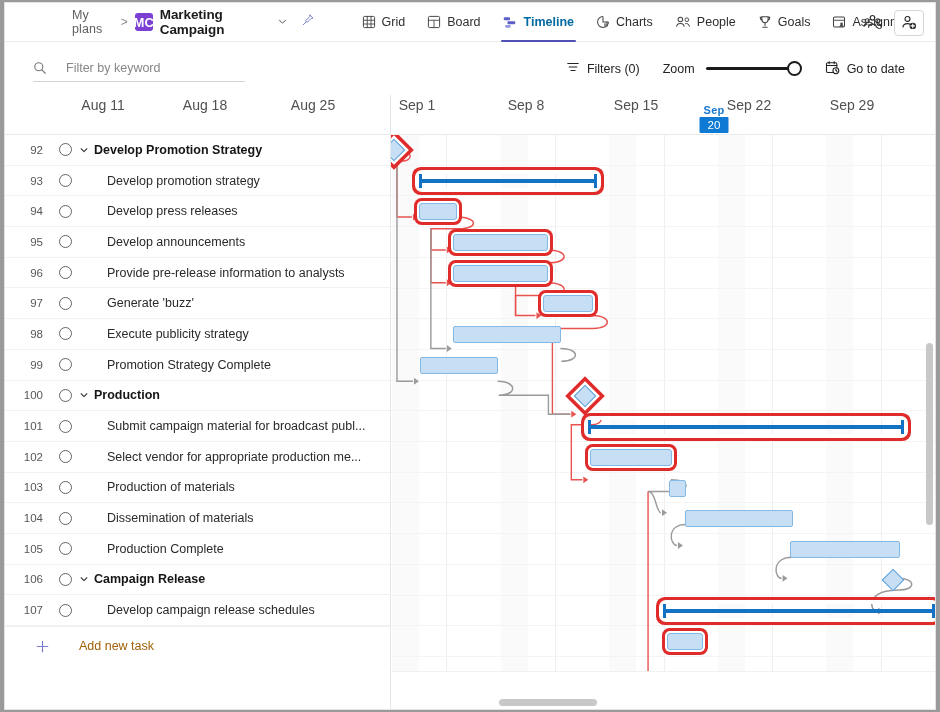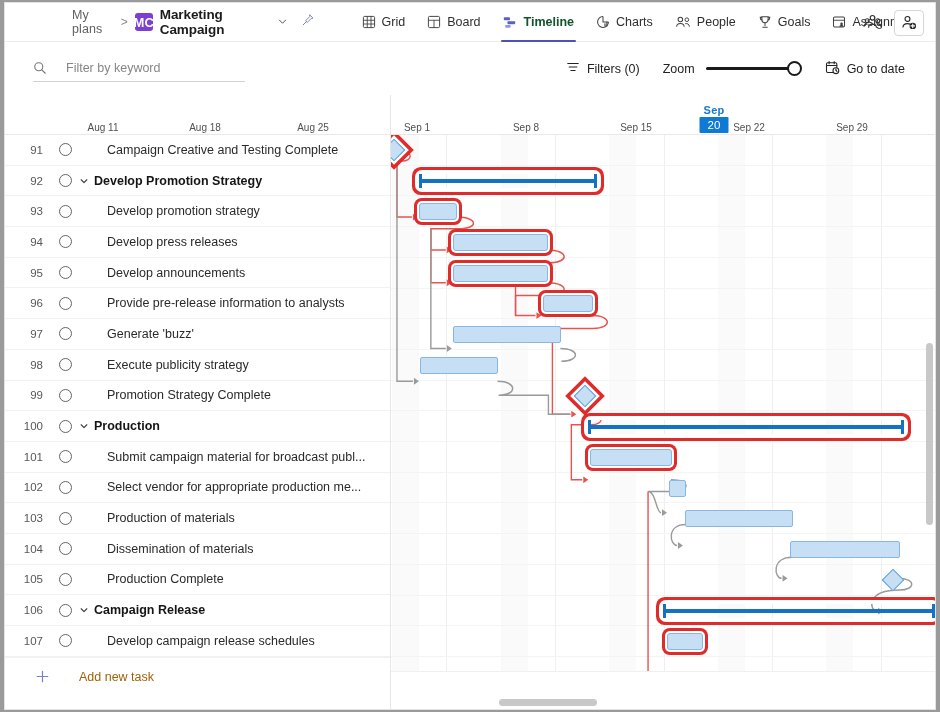--- a/index.html
+++ b/index.html
@@ -47,21 +47,21 @@
   .pin-icon { margin-left: 13px; color: #7a7fc4; }
 
   .tabs { display: flex; align-items: stretch; height: 39px; margin-left: 36px; }
   .tab {
     display: flex; align-items: center; gap: 6px;
     padding: 0 11px; height: 39px;
     font-size: 12.5px; color: #2f2f2f;
     position: relative;
   }
   .tab .ti { display: flex; align-items: center; color: #414141; }
-  .tab.active { color: #14532d; font-weight: bold; }
+  .tab.active { color: #0369a1; font-weight: bold; }
   .tab.active .ti { color: #5b5fc7; }
   .tab.active::after {
     content: ""; position: absolute; left: 9px; right: 9px; bottom: 0;
     height: 2px; background: #4f52b2; border-radius: 2px;
   }
   .topright {
     position: absolute; right: 11px; top: 0; height: 39px;
     display: flex; align-items: center; gap: 9px;
   }
   .iconbtn-plain {
@@ -124,22 +124,22 @@
   }
   .rightpane {
     position: absolute; left: 386px; top: 0; right: 0; height: 614px;
     background: #fff; overflow: hidden;
   }
 
   
   .lefthead { height: 40px; position: relative; }
   .righthead { height: 40px; position: relative; }
   .datelbl {
-    position: absolute; bottom: 2px;
-    font-size: 10px; color: #505050; transform: translateX(-50%);
+    position: absolute; bottom: 22px;
+    font-size: 14px; color: #505050; transform: translateX(-50%);
     white-space: nowrap;
   }
   .todaywrap {
     position: absolute; bottom: 2px; transform: translateX(-50%);
     text-align: center;
   }
   .todaymon {
     font-size: 11px; color: #1676d2; font-weight: bold;
     margin-bottom: 1px; letter-spacing: .2px;
   }
@@ -407,29 +407,20 @@
   <div class="body">
 
     <div class="leftpane">
       <div class="lefthead">
         <div class="datelbl" style="left:98px;">Aug 11</div>
         <div class="datelbl" style="left:200px;">Aug 18</div>
         <div class="datelbl" style="left:308px;">Aug 25</div>
         <div class="headrule"></div>
       </div>
       <div class="rowsarea" id="left-rows">
-          <div class="trow">
-            <div class="rnum">91</div>
-            <div class="rcheck">
-              <span class="circ"></span>
-            </div>
-            <div class="rname child">
-              <span>Campaign Creative and Testing Complete</span>
-            </div>
-          </div>
           <div class="trow">
             <div class="rnum">92</div>
             <div class="rcheck">
               <span class="circ"></span>
             </div>
             <div class="rname summary">
               <span class="rowchev">
                 <svg width="10" height="10" viewBox="0 0 16 16">
                   <path d="M3.5 6 8 10.5 12.5 6" fill="none" stroke="#3c3c3c" stroke-width="1.8" stroke-linecap="round" stroke-linejoin="round"></path>
                 </svg>

